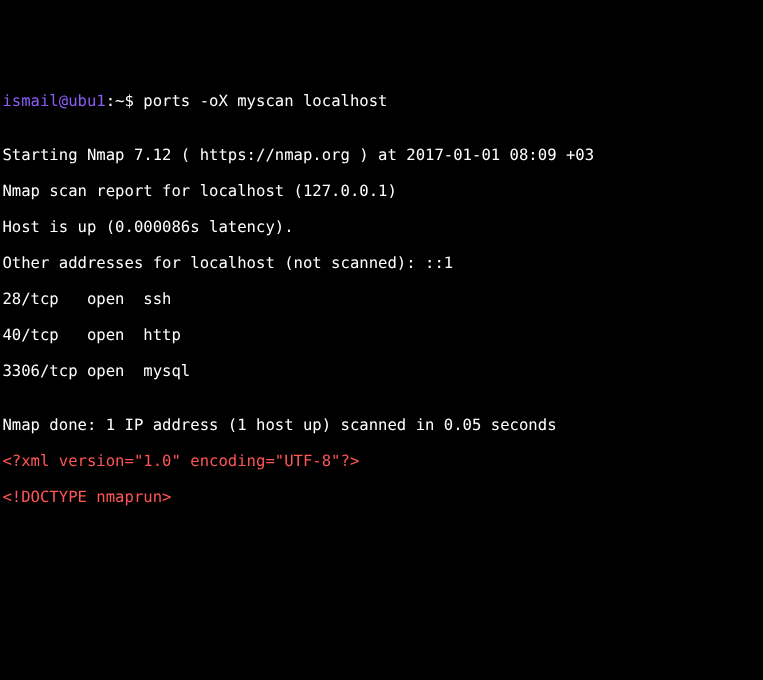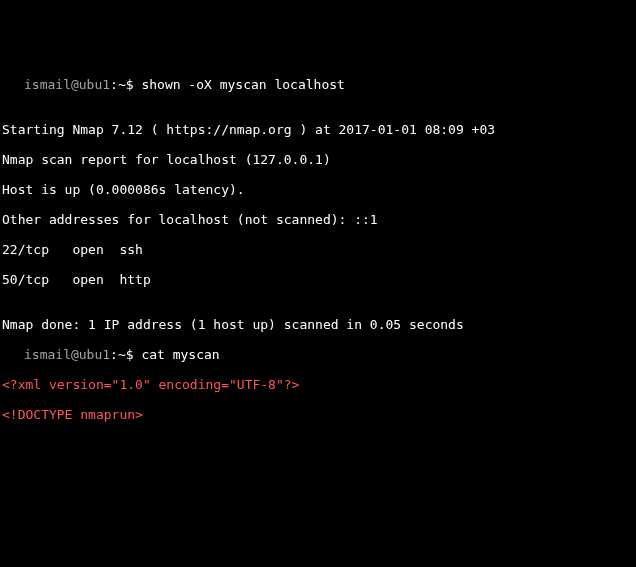--- a/index.html
+++ b/index.html
@@ -11,40 +11,40 @@
     font-size: 13px;
     line-height: 15px;
     width: 636px;
     height: 567px;
     overflow: hidden;
     white-space: pre;
   }
   .terminal {
     padding: 2px 2px;
   }
-  .prompt-user { color: #a3a3a3; margin-left: 22px; }
+  .prompt-user { color: #8b5cf6; }
   .red   { color: #ff5555; }
   .line { white-space: pre; display: block; }
 </style>
 </head>
 <body>
 
 
 <div class="terminal">
-<span class="line"><span class="prompt-user">ismail@ubu1</span><span>:</span><span>~</span><span>$</span><span> shown -oX myscan localhost</span></span>
+<span class="line"><span class="prompt-user">ismail@ubu1</span><span>:</span><span>~</span><span>$</span><span> ports -oX myscan localhost</span></span>
 <span class="line"></span>
 <span class="line">Starting Nmap 7.12 ( https://nmap.org ) at 2017-01-01 08:09 +03</span>
 <span class="line">Nmap scan report for localhost (127.0.0.1)</span>
 <span class="line">Host is up (0.000086s latency).</span>
 <span class="line">Other addresses for localhost (not scanned): ::1</span>
-<span class="line">22/tcp   open  ssh</span>
-<span class="line">50/tcp   open  http</span>
+<span class="line">28/tcp   open  ssh</span>
+<span class="line">40/tcp   open  http</span>
+<span class="line">3306/tcp open  mysql</span>
 <span class="line"></span>
 <span class="line">Nmap done: 1 IP address (1 host up) scanned in 0.05 seconds</span>
-<span class="line"><span class="prompt-user">ismail@ubu1</span><span>:</span><span>~</span><span>$</span><span> cat myscan</span></span>
 <span class="line red">&lt;?xml version="1.0" encoding="UTF-8"?&gt;</span>
 <span class="line red">&lt;!DOCTYPE nmaprun&gt;</span>
 
 
 
 
 
 
 
 

